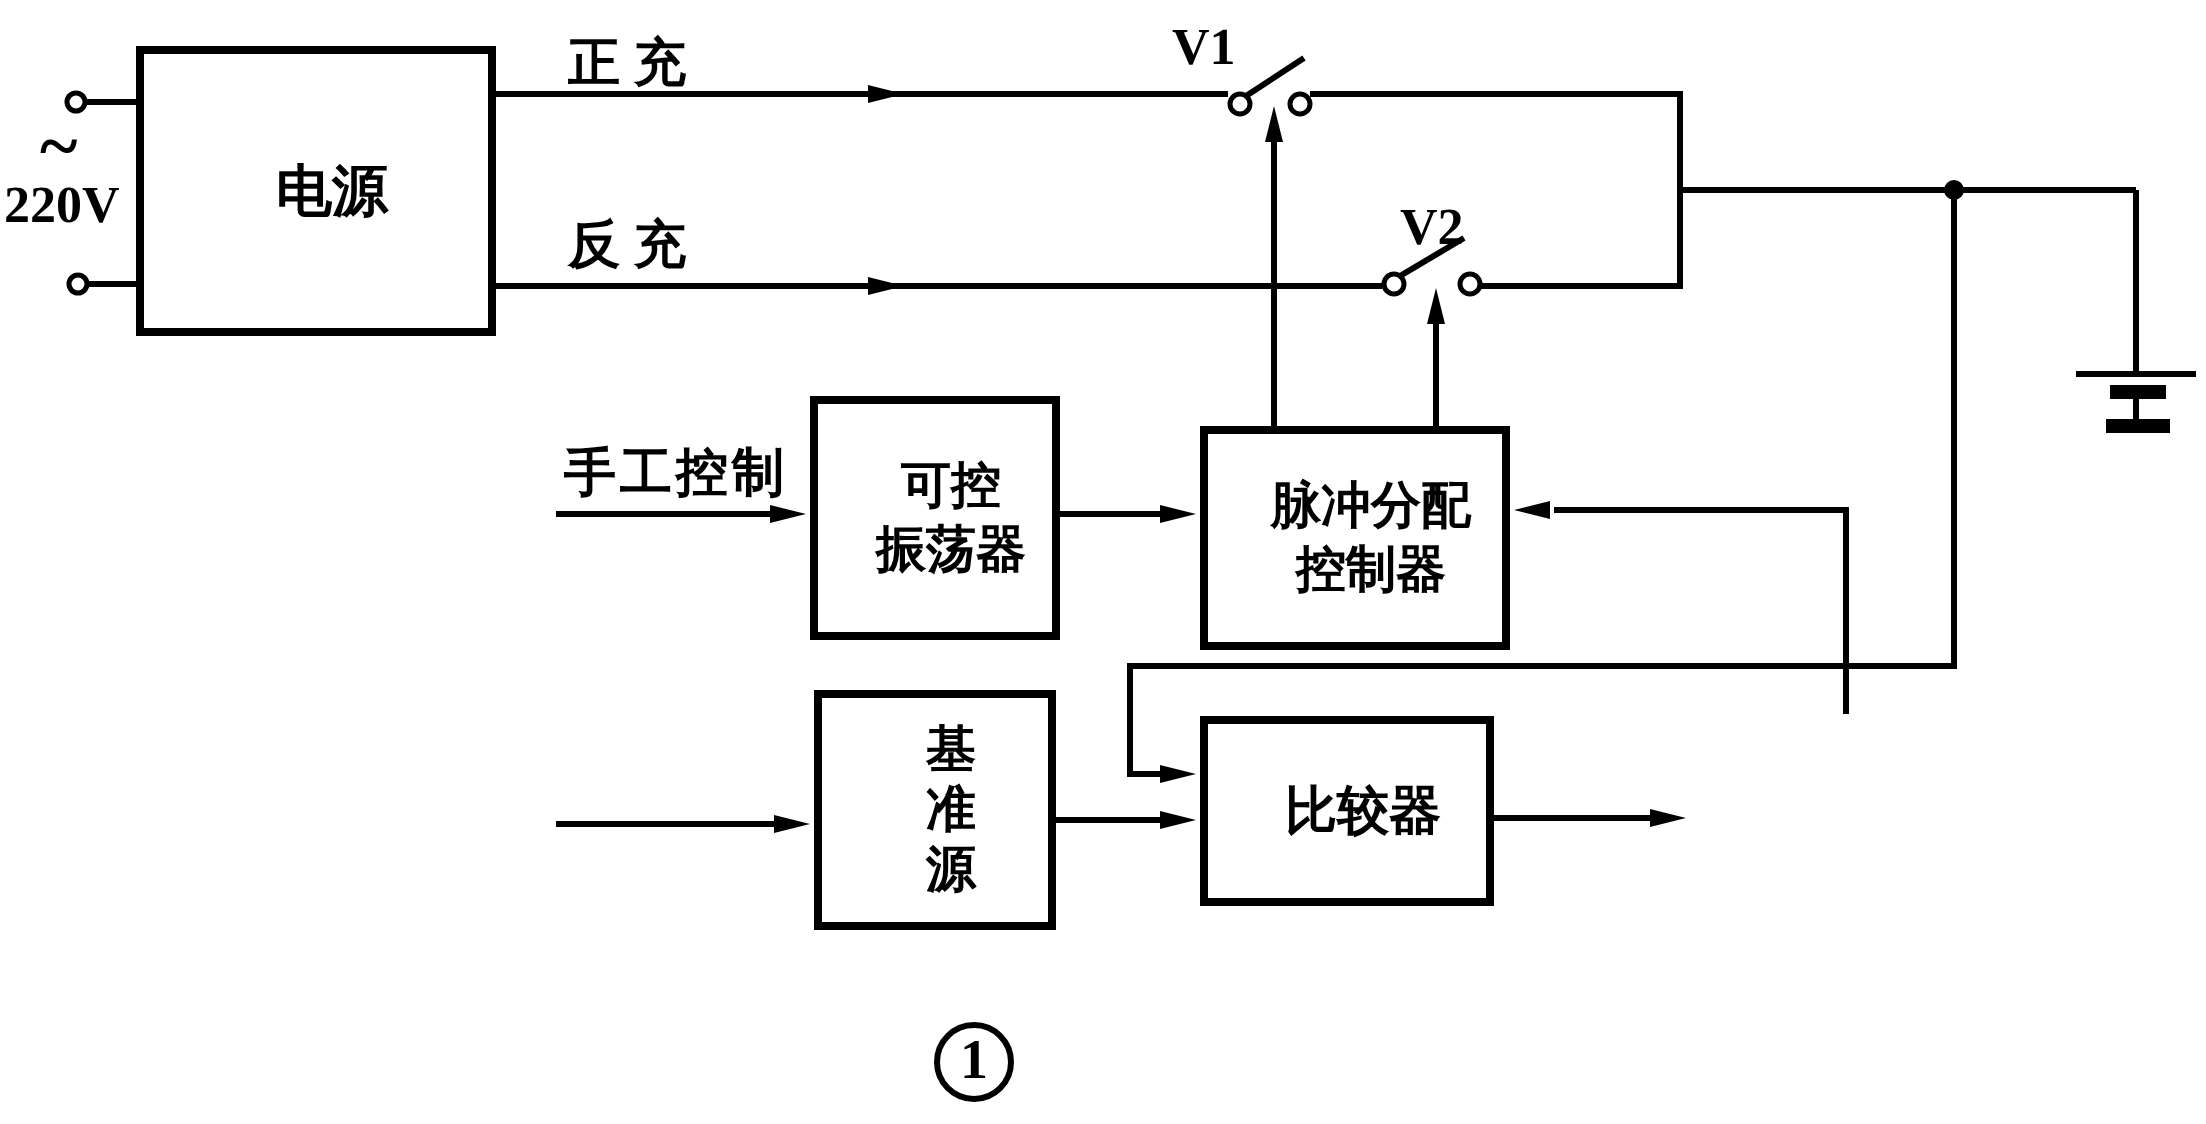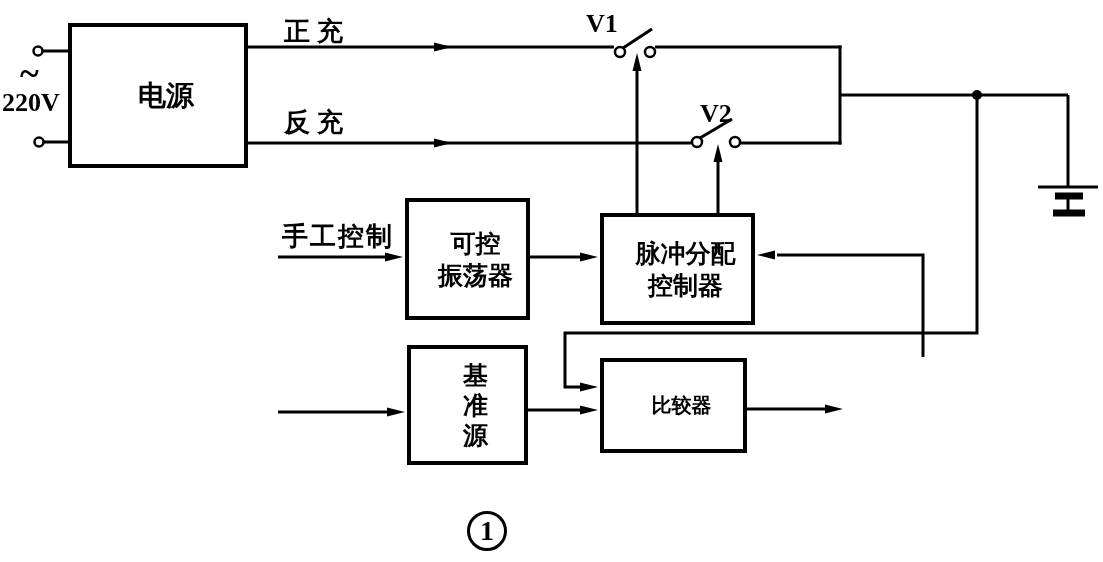--- a/index.html
+++ b/index.html
@@ -137,21 +137,21 @@
 控制器</span>
   </div>
 
 
   <div class="box" style="left:407px;top:345px;width:121px;height:120px;font-size:25px;line-height:1.2;">
     <span>基
 准
 源</span>
   </div>
 
-  <div class="box" style="left:600px;top:358px;width:147px;height:95px;font-size:20px;">
+  <div class="box" style="left:600px;top:358px;width:147px;height:95px;font-size:26px;">
     <span>比较器</span>
   </div>
 
 
   <div class="lbl latin" style="left:20px;top:52px;font-size:36px;">~</div>
 
   <div class="lbl latin" style="left:2px;top:88px;font-size:26px;">220V</div>
 
   <div class="lbl" style="left:284px;top:14px;font-size:26px;letter-spacing:7px;">正充</div>
 

